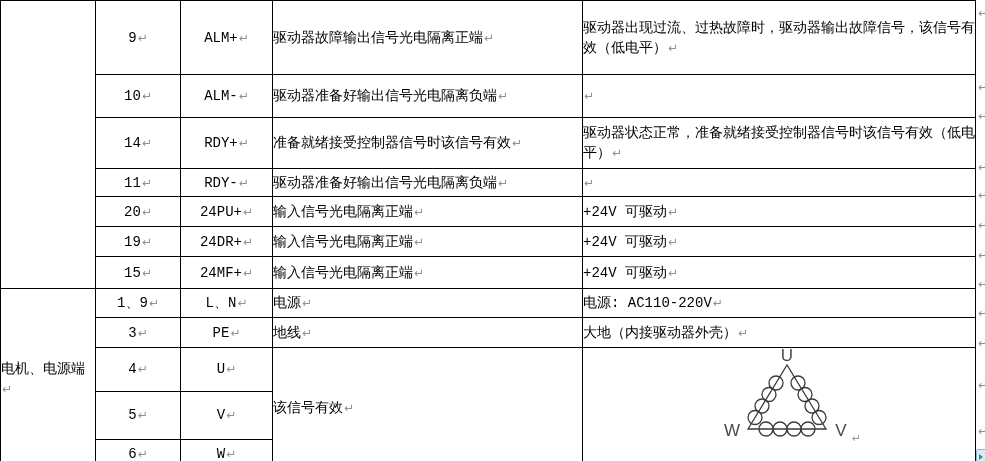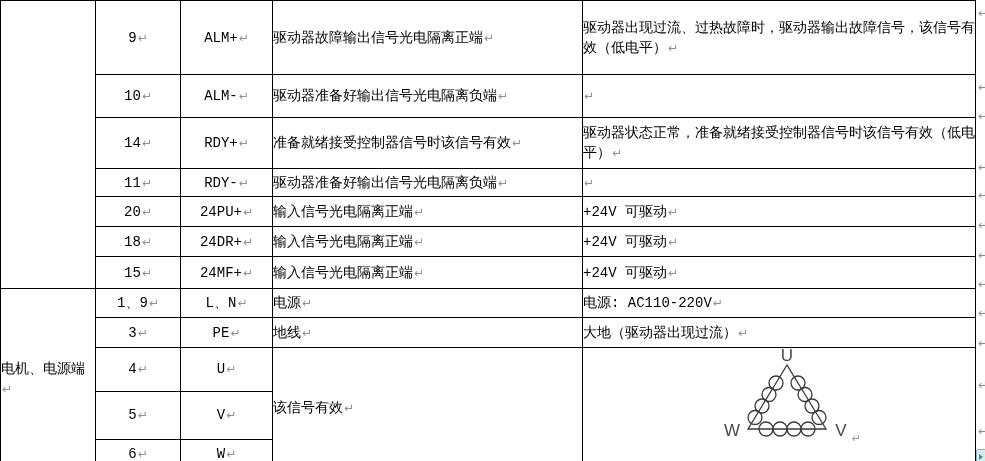--- a/index.html
+++ b/index.html
@@ -65,21 +65,21 @@
         <td class="c-desc"><span>驱动器准备好输出信号光电隔离负端</span><span class="ret">↵</span></td>
         <td class="c-note"><span></span><span class="ret">↵</span></td>
       </tr>
       <tr style="height:30px">
         <td class="c-pin"><span>20</span><span class="ret">↵</span></td>
         <td class="c-sig"><span>24PU+</span><span class="ret">↵</span></td>
         <td class="c-desc"><span>输入信号光电隔离正端</span><span class="ret">↵</span></td>
         <td class="c-note"><span>+24V 可驱动</span><span class="ret">↵</span></td>
       </tr>
       <tr style="height:30px">
-        <td class="c-pin"><span>18</span><span class="ret">↵</span></td>
+        <td class="c-pin"><span>19</span><span class="ret">↵</span></td>
         <td class="c-sig"><span>24DR+</span><span class="ret">↵</span></td>
         <td class="c-desc"><span>输入信号光电隔离正端</span><span class="ret">↵</span></td>
         <td class="c-note"><span>+24V 可驱动</span><span class="ret">↵</span></td>
       </tr>
       <tr style="height:32px">
         <td class="c-pin"><span>15</span><span class="ret">↵</span></td>
         <td class="c-sig"><span>24MF+</span><span class="ret">↵</span></td>
         <td class="c-desc"><span>输入信号光电隔离正端</span><span class="ret">↵</span></td>
         <td class="c-note"><span>+24V 可驱动</span><span class="ret">↵</span></td>
       </tr>
@@ -87,21 +87,21 @@
         <td class="c-label" rowspan="5"><span>电机、电源端</span><span class="ret">↵</span></td>
         <td class="c-pin"><span>1、9</span><span class="ret">↵</span></td>
         <td class="c-sig"><span>L、N</span><span class="ret">↵</span></td>
         <td class="c-desc"><span>电源</span><span class="ret">↵</span></td>
         <td class="c-note"><span>电源: AC110-220V</span><span class="ret">↵</span></td>
       </tr>
       <tr style="height:30px">
         <td class="c-pin"><span>3</span><span class="ret">↵</span></td>
         <td class="c-sig"><span>PE</span><span class="ret">↵</span></td>
         <td class="c-desc"><span>地线</span><span class="ret">↵</span></td>
-        <td class="c-note"><span>大地（驱动器出现过流）</span><span class="ret">↵</span></td>
+        <td class="c-note"><span>大地（内接驱动器外壳）</span><span class="ret">↵</span></td>
       </tr>
       <tr style="height:42px">
         <td class="c-pin"><span>4</span><span class="ret">↵</span></td>
         <td class="c-sig"><span>U</span><span class="ret">↵</span></td>
         <td class="c-desc" rowspan="3"><span>该信号有效</span><span class="ret">↵</span></td>
         <td class="c-diagram" rowspan="3">
           <svg width="391" height="114" viewBox="0 0 391 114">
             <g stroke="#3a3a3a" stroke-width="1.3" fill="none">
               <path d="M203,17 L164,81 L242,81 Z"></path>
               <circle cx="192" cy="35" r="7"></circle>

